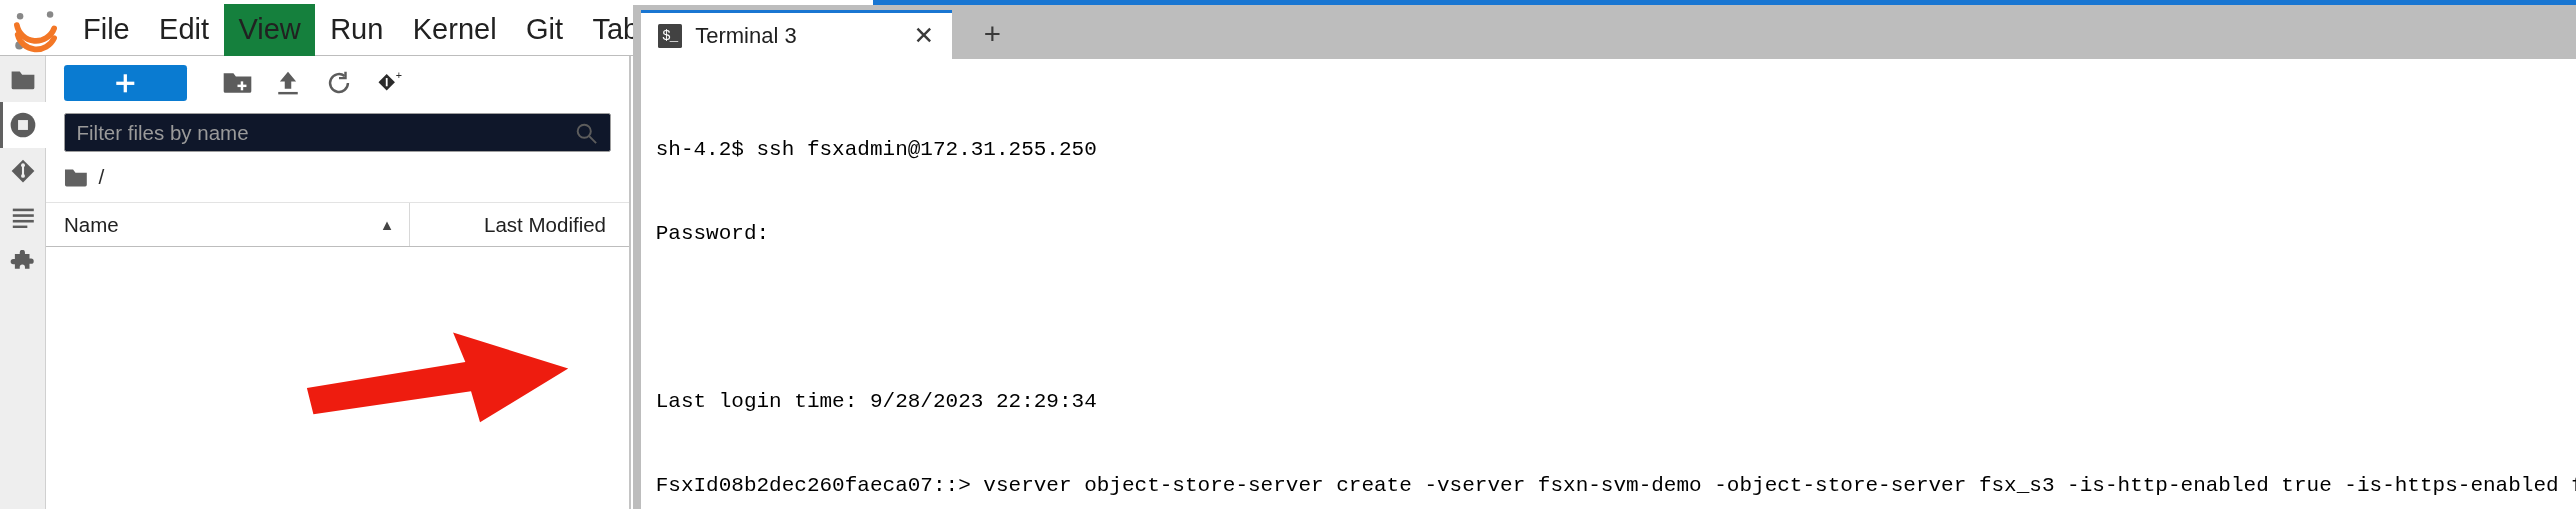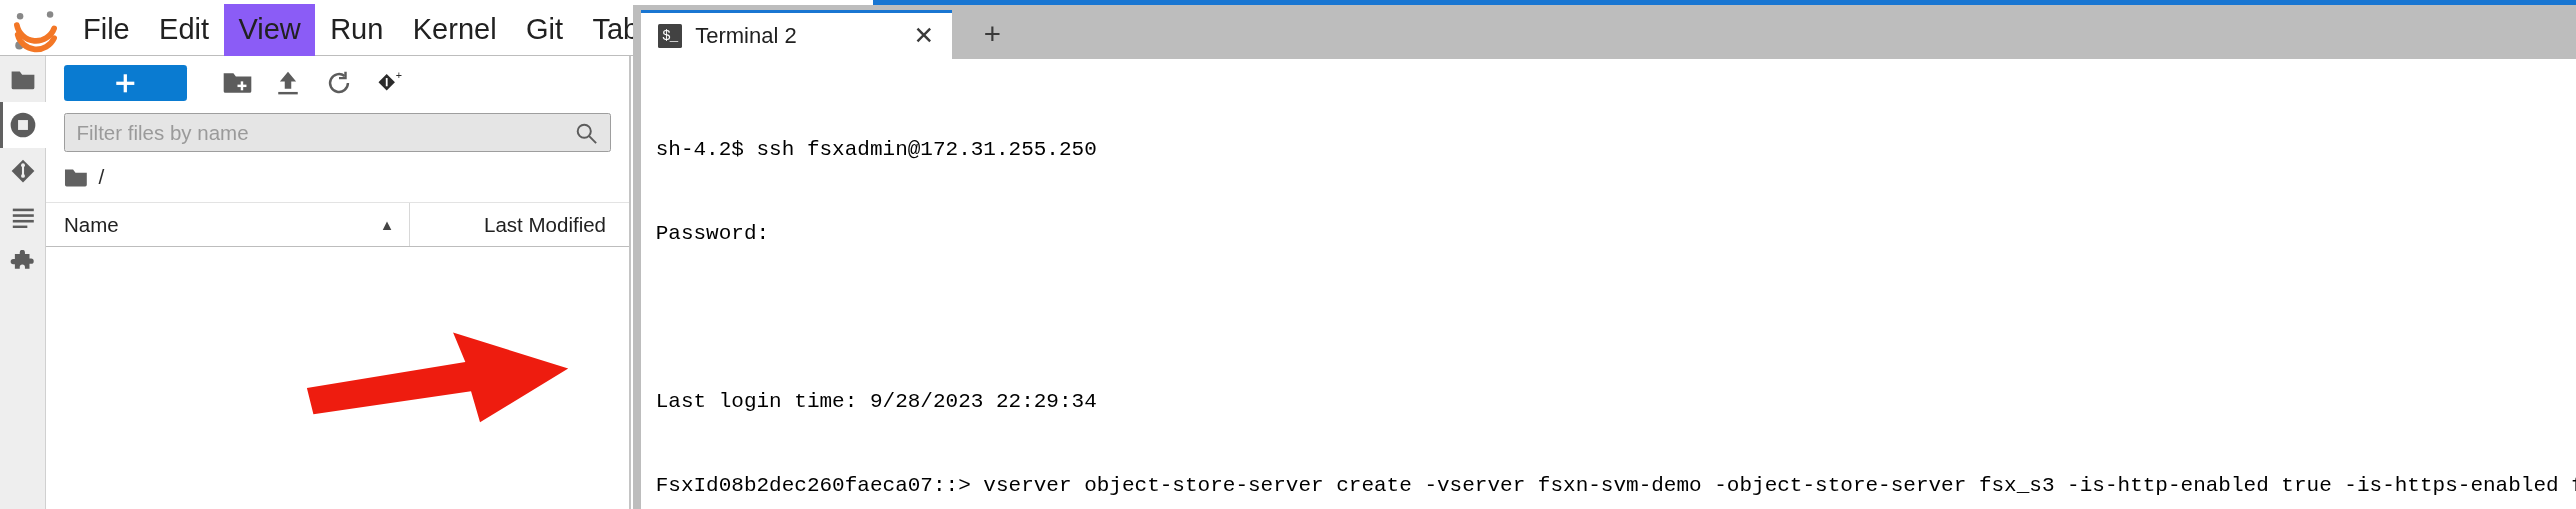--- a/index.html
+++ b/index.html
@@ -29,21 +29,21 @@
     display:flex; align-items:center;
   }
   .jp-logo {
     width:47px; height:46px; margin-left:11.5px; margin-right:9.8px;
     position:relative; flex:0 0 auto;
   }
   .menu-item {
     font-size:29px; color:#212121; padding:11.5px 14.7px;
     line-height:1; white-space:nowrap; cursor:default;
   }
-  .menu-item.active { background:#8b5cf6; }
+  .menu-item.active { background:#15803d; }
 
   
   .rail {
     position:absolute; left:0; top:56px; width:46px; height:454px;
     background:#eeeeee;
     border-right:0.8px solid #d0d0d0;
   }
   .rail-btn {
     width:46px; height:46px; display:flex; align-items:center; justify-content:center;
     position:relative;
@@ -66,21 +66,21 @@
   .new-launcher-btn {
     width:123px; height:36px; background:#0a7bd1; border-radius:3.3px;
     display:flex; align-items:center; justify-content:center;
     margin-right:24.6px;
   }
   .tb-icon-btn {
     width:51px; height:36px; display:flex; align-items:center; justify-content:center;
   }
   .fb-filter-row { padding:3.3px 18px 0 18px; }
   .filter-box {
-    height:39px; border:0.8px solid #9e9e9e; border-radius:2.5px; background:#e5e5e5;
+    height:39px; border:0.8px solid #9e9e9e; border-radius:2.5px; background:#0f172a;
     display:flex; align-items:center; padding:0 11.5px;
   }
   .filter-input {
     flex:1; border:none; outline:none; font-size:20.5px; color:#7a7a7a;
     font-family:"Liberation Sans", sans-serif; background:transparent;
   }
   .filter-input::placeholder { color:#9a9a9a; }
   .breadcrumb {
     height:51px; display:flex; align-items:center; padding:0 18px; gap:9.8px;
     border-bottom:0.8px solid #e3e3e3;
@@ -285,21 +285,21 @@
     </div>
 
     <div class="fb-list"></div>
   </div>
 
   <div class="dock">
 
     <div class="tabbar">
       <div class="tab">
         <span class="tab-term-icon">$_</span>
-        <span class="tab-label">Terminal 2</span>
+        <span class="tab-label">Terminal 3</span>
         <span class="tab-close">✕</span>
       </div>
       <div class="tab-add">+</div>
     </div>
 
     <div class="terminal">
       <div class="term-line">sh-4.2$ ssh fsxadmin@172.31.255.250</div>
       <div class="term-line">Password:</div>
       <div class="term-blank"></div>
       <div class="term-line">Last login time: 9/28/2023 22:29:34</div>

